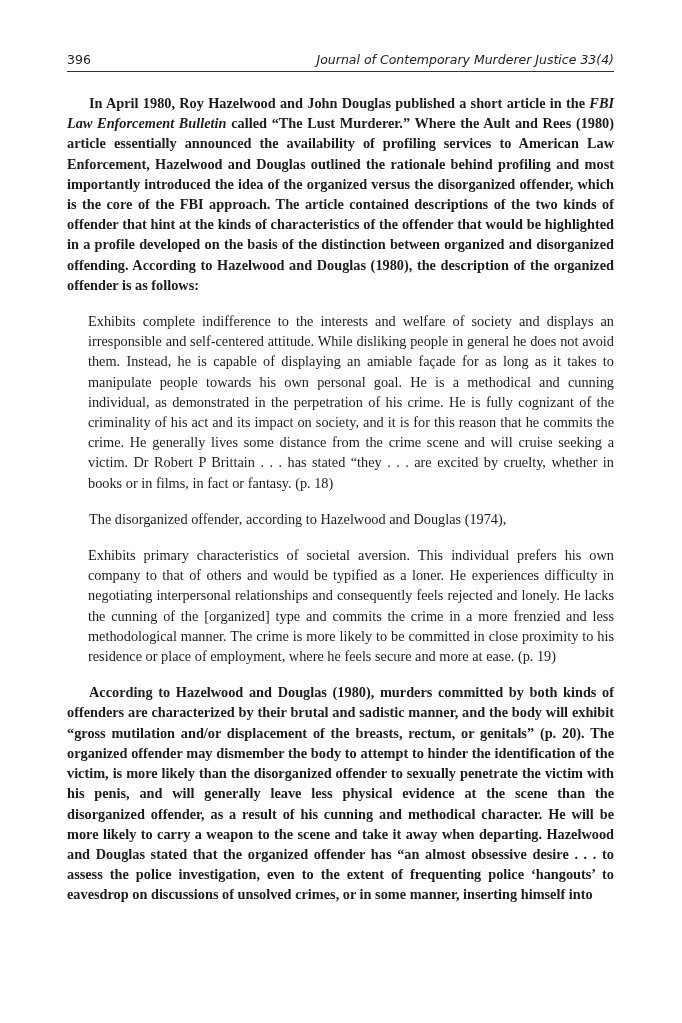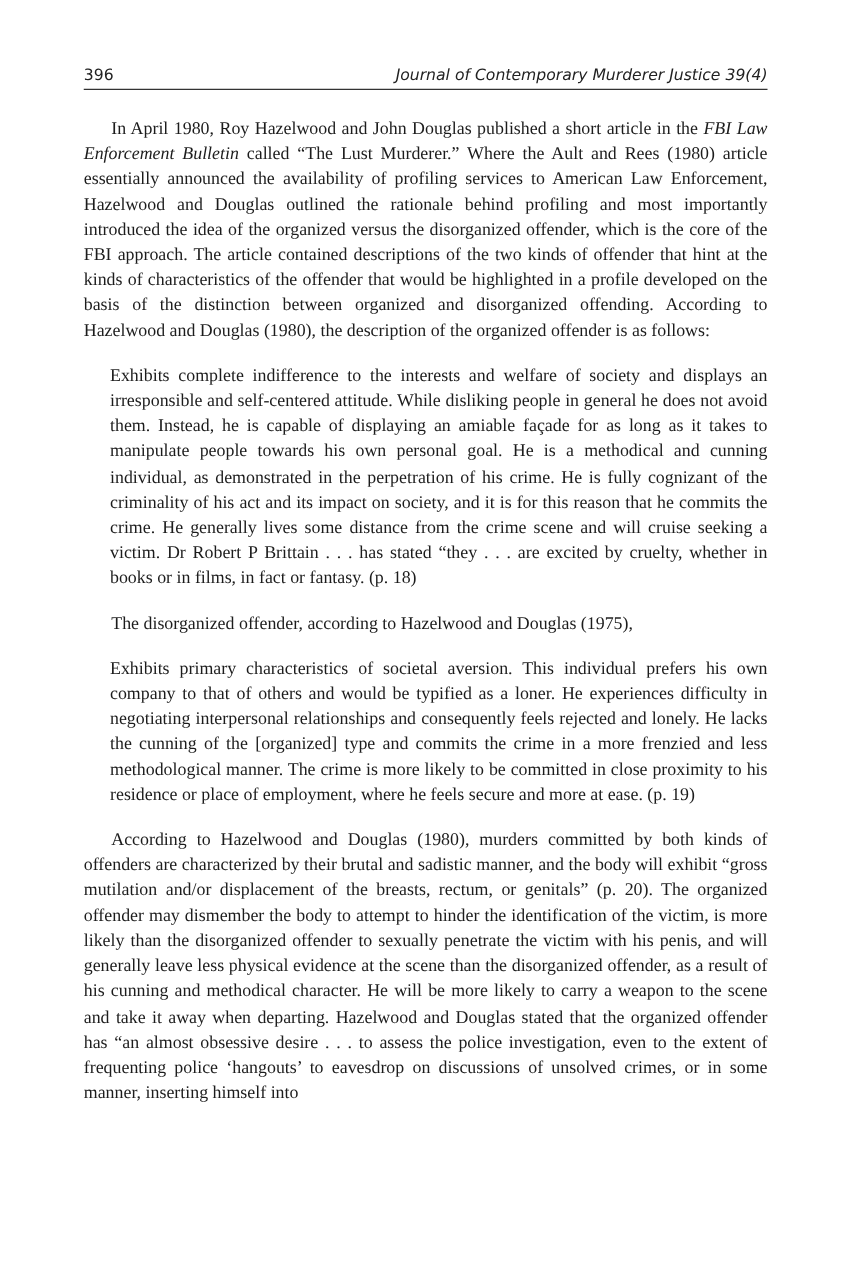--- a/index.html
+++ b/index.html
@@ -4,39 +4,39 @@
   <style>
     html, body { margin: 0; padding: 0; background: #ffffff; }
     body { width: 682px; height: 1023px; position: relative; overflow: hidden; color: #1a1a1a; }
     .page { position: absolute; left: 67px; top: 50px; width: 547px; }
     .running-head { display: flex; justify-content: space-between; align-items: flex-end;
       font-family: "DejaVu Sans", sans-serif; font-size: 12.5px; color: #222;
       padding-bottom: 4px; border-bottom: 1px solid #333; height: 17px; }
     .running-head .journal { font-style: italic; }
     .body-text { font-family: "Liberation Serif", serif; font-size: 14.3px; line-height: 20.2px;
       text-align: justify; color: #1c1c1c; }
-    .para { margin: 0; text-indent: 22px; }
+    .para { margin: 0; text-indent: 22px; font-weight: bold; }
     .para.first { margin-top: 21px; }
     .quote { margin: 16px 0 16px 21px; text-indent: 0; text-align: justify; }
     .lead-in { margin: 14px 0 0 0; text-indent: 22px; }
     em { font-style: italic; }
   </style>
 </head>
 <body>
 
 <div class="page">
   <div class="running-head">
     <span>396</span>
-    <span class="journal"><span>Journal of Contemporary Murderer Justice</span> <span>39(4)</span></span>
+    <span class="journal"><span>Journal of Contemporary Murderer Justice</span> <span>33(4)</span></span>
   </div>
 
   <div class="body-text">
     <p class="para first"><span>In April 1980, Roy Hazelwood and John Douglas published a short article in the </span><em>FBI Law Enforcement Bulletin</em><span> called “The Lust Murderer.” Where the Ault and Rees (1980) article essentially announced the availability of profiling services to American Law Enforcement, Hazelwood and Douglas outlined the rationale behind profiling and most importantly introduced the idea of the organized versus the disorganized offender, which is the core of the FBI approach. The article contained descriptions of the two kinds of offender that hint at the kinds of characteristics of the offender that would be highlighted in a profile developed on the basis of the distinction between organized and disorganized offending. According to Hazelwood and Douglas (1980), the description of the organized offender is as follows:</span></p>
 
     <p class="quote">Exhibits complete indifference to the interests and welfare of society and displays an irresponsible and self-centered attitude. While disliking people in general he does not avoid them. Instead, he is capable of displaying an amiable façade for as long as it takes to manipulate people towards his own personal goal. He is a methodical and cunning individual, as demonstrated in the perpetration of his crime. He is fully cognizant of the criminality of his act and its impact on society, and it is for this reason that he commits the crime. He generally lives some distance from the crime scene and will cruise seeking a victim. Dr Robert P Brittain . . . has stated “they . . . are excited by cruelty, whether in books or in films, in fact or fantasy. (p. 18)</p>
 
-    <p class="lead-in">The disorganized offender, according to Hazelwood and Douglas (1975),</p>
+    <p class="lead-in">The disorganized offender, according to Hazelwood and Douglas (1974),</p>
 
     <p class="quote">Exhibits primary characteristics of societal aversion. This individual prefers his own company to that of others and would be typified as a loner. He experiences difficulty in negotiating interpersonal relationships and consequently feels rejected and lonely. He lacks the cunning of the [organized] type and commits the crime in a more frenzied and less methodological manner. The crime is more likely to be committed in close proximity to his residence or place of employment, where he feels secure and more at ease. (p. 19)</p>
 
     <p class="para">According to Hazelwood and Douglas (1980), murders committed by both kinds of offenders are characterized by their brutal and sadistic manner, and the body will exhibit “gross mutilation and/or displacement of the breasts, rectum, or genitals” (p. 20). The organized offender may dismember the body to attempt to hinder the identification of the victim, is more likely than the disorganized offender to sexually penetrate the victim with his penis, and will generally leave less physical evidence at the scene than the disorganized offender, as a result of his cunning and methodical character. He will be more likely to carry a weapon to the scene and take it away when departing. Hazelwood and Douglas stated that the organized offender has “an almost obsessive desire . . . to assess the police investigation, even to the extent of frequenting police ‘hangouts’ to eavesdrop on discussions of unsolved crimes, or in some manner, inserting himself into</p>
   </div>
 </div>
 
 </body></html>

